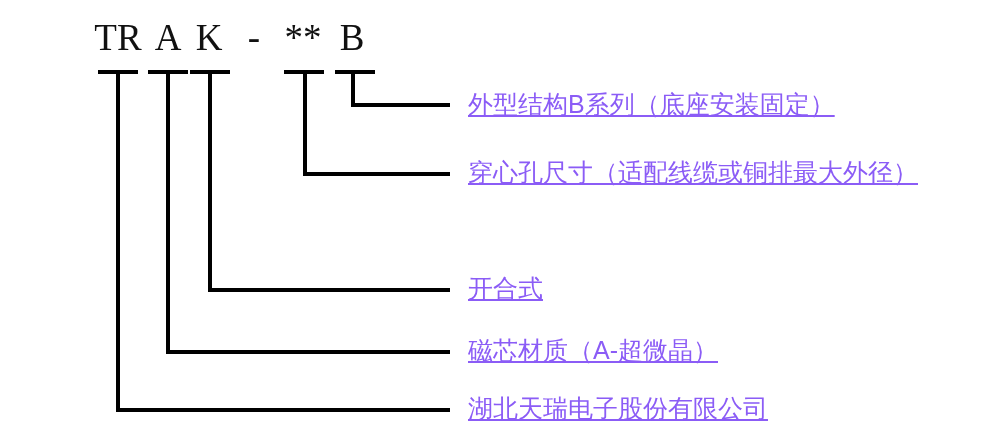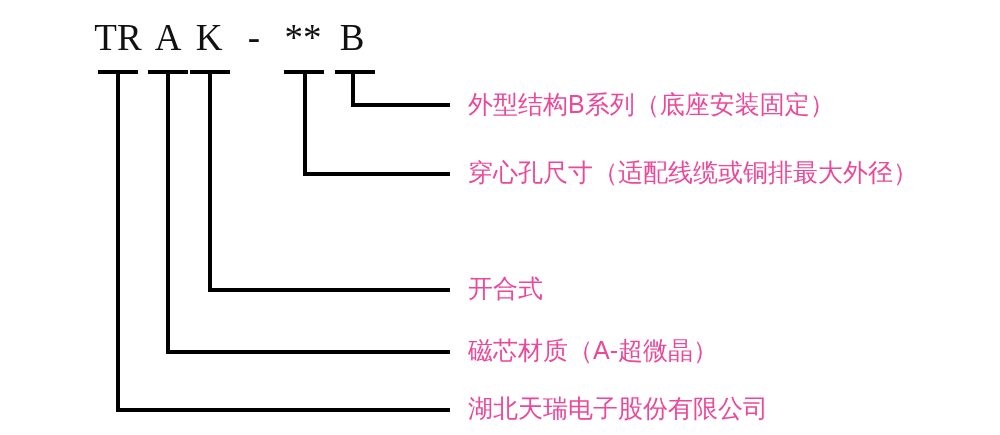--- a/index.html
+++ b/index.html
@@ -62,23 +62,24 @@
     width: 4px;
     background: #000000;
   }
 
   
   .callout-label {
     position: absolute;
     left: 428px;
     font-size: 25px;
     line-height: 30px;
-    color: #ec4899;
+    color: #8b5cf6;
     white-space: nowrap;
     font-family: "Liberation Sans", "DejaVu Sans", sans-serif;
+    text-decoration: underline;
   }
 </style>
 </head>
 <body>
 
 <div id="diagram-root">
 
   <div class="model-code">
     <span class="code-seg seg-tr">TR</span>
     <span class="code-seg seg-a">A</span>

